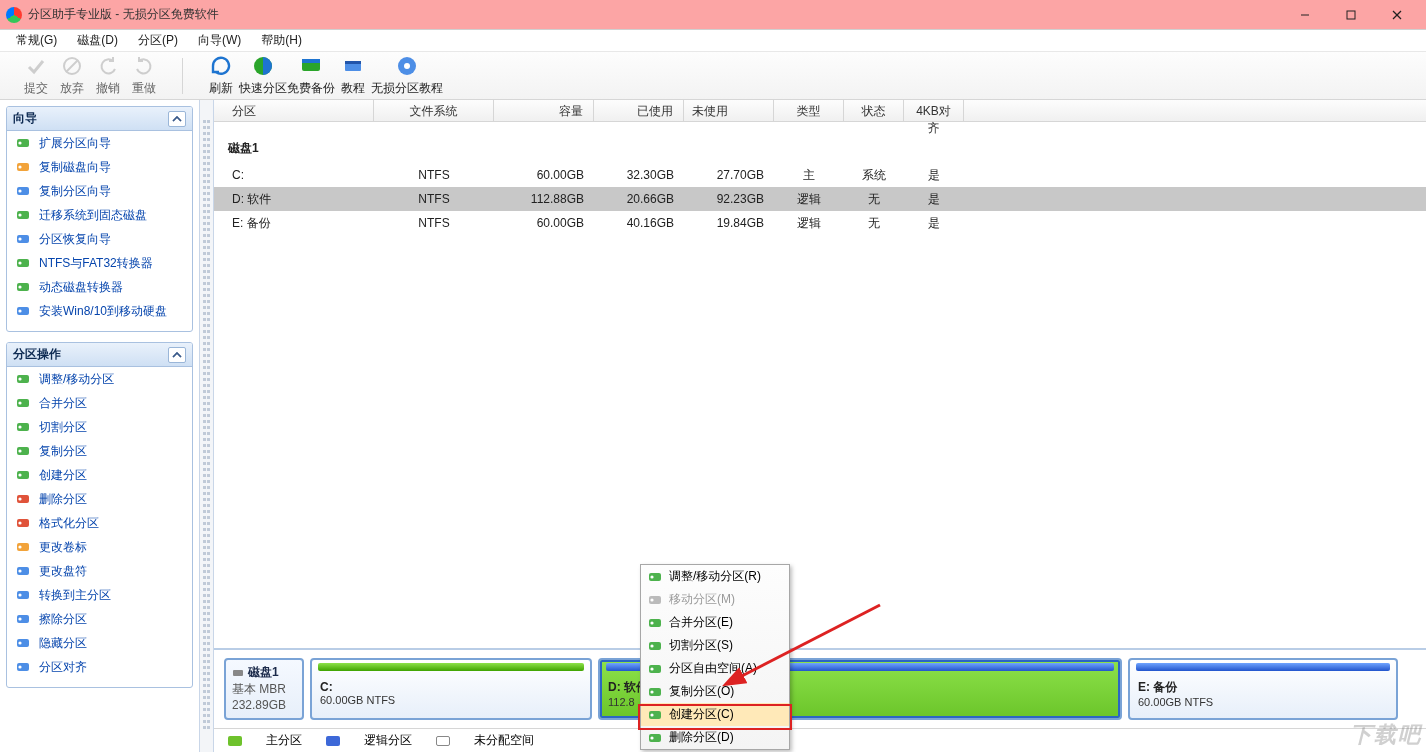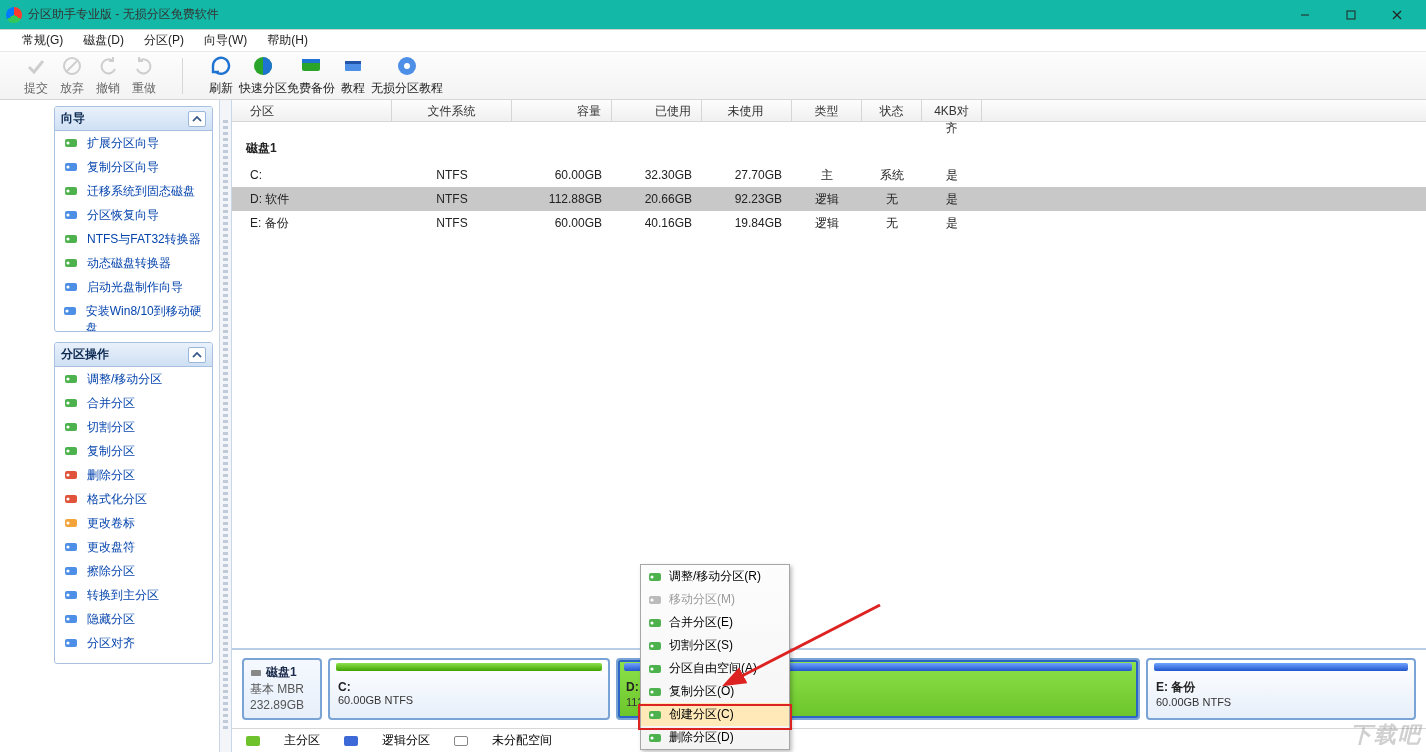--- a/index.html
+++ b/index.html
@@ -1,40 +1,40 @@
 <!DOCTYPE html>
 <html><head>
 <meta charset="utf-8">
 <style>
 * { margin:0; padding:0; box-sizing:border-box; font-family:"Microsoft YaHei","SimSun",sans-serif; font-size:12px; }
 body { width:1426px; height:752px; background:#fff; overflow:hidden; position:relative; }
 
 
-.titlebar { height:30px; display:flex; align-items:center; padding:0 6px; border-bottom:1px solid #d0d0d0; background:#14b8a6; }
+.titlebar { height:30px; display:flex; align-items:center; padding:0 6px; border-bottom:1px solid #d0d0d0; background:#fca5a5; }
 .titlebar .app-icon { width:16px; height:16px; margin-right:6px; border-radius:50%; background:conic-gradient(#ff3b30 0 120deg,#34c759 120deg 240deg,#007aff 240deg 360deg); }
 .titlebar .title { color:#333; }
 .win-controls { margin-left:auto; display:flex; }
 .win-btn { width:46px; height:30px; display:flex; align-items:center; justify-content:center; color:#333; }
 .win-btn svg { width:10px; height:10px; }
 
 
-.menubar { height:22px; display:flex; align-items:center; padding:0 12px; background:#fff; border-bottom:1px solid #e8e8e8; }
+.menubar { height:22px; display:flex; align-items:center; padding:0 6px; background:#fff; border-bottom:1px solid #e8e8e8; }
 .menu-item { padding:2px 10px; color:#222; }
 
 
 .toolbar { height:48px; display:flex; align-items:center; padding:0 8px; background:linear-gradient(#fdfdfd,#f3f3f3); border-bottom:1px solid #d6d6d6; }
 .tb-group { display:flex; padding:0 10px; }
 .tb-sep { width:1px; height:36px; background:#d6d6d6; margin:0 10px; }
 .tb-btn { display:flex; flex-direction:column; align-items:center; justify-content:center; gap:2px; min-width:36px; color:#666; }
 .tb-btn.enabled { color:#222; }
 .tb-btn .tb-ico { width:24px; height:24px; display:flex; align-items:center; justify-content:center; }
 .tb-btn.disabled .tb-ico svg { opacity:.45; stroke:#999; fill:#bbb; }
 
 
-.main { display:flex; height:calc(752px - 30px - 22px - 48px);padding-left:48px; }
+.main { display:flex; height:calc(752px - 30px - 22px - 48px); }
 
 
 .left { width:200px; border-right:1px solid #c9d6e8; display:flex; flex-direction:column; padding-top:6px; gap:10px; background:#fff; }
 .gutter { width:14px; border-right:1px solid #c9d6e8; background:#f3f5f8; display:flex; justify-content:center; padding-top:8px; position:relative; }
 .gutter::before { content:""; position:absolute; top:20px; bottom:20px; left:3px; width:3px; background:repeating-linear-gradient(#c0cad8 0 3px,transparent 3px 6px); }
 .gutter::after { content:""; position:absolute; top:20px; bottom:20px; right:3px; width:3px; background:repeating-linear-gradient(#c0cad8 0 3px,transparent 3px 6px); }
 
 .panel { margin:0 6px; border:1px solid #a9c1e0; border-radius:3px; background:#fff; overflow:hidden; }
 .panel-h { height:24px; background:linear-gradient(#e9f1fb,#cfe0f4); display:flex; align-items:center; padding:0 6px; border-bottom:1px solid #a9c1e0; font-weight:bold; color:#0d2a52; }
 .panel-h .coll { margin-left:auto; width:18px; height:16px; border:1px solid #9ab6d8; background:#fff; display:flex; align-items:center; justify-content:center; border-radius:2px; }
@@ -44,21 +44,21 @@
 
 
 .right { flex:1; display:flex; flex-direction:column; }
 .grid-head { height:22px; display:flex; border-bottom:1px solid #d6d6d6; background:linear-gradient(#fdfdfd,#f0f0f0); }
 .gh-cell { border-right:1px solid #d6d6d6; padding:3px 8px; color:#333; text-align:center; }
 .gh-cell.l { text-align:left; }
 .col-name { width:160px; text-align:left; padding-left:18px; }
 .col-fs   { width:120px; }
 .col-cap  { width:100px; text-align:right; padding-right:10px;}
 .col-used { width:90px;  text-align:right; padding-right:10px;}
-.col-free { width:90px;  text-align:center; padding-right:10px;}
+.col-free { width:90px;  text-align:left; padding-right:10px;}
 .col-type { width:70px; }
 .col-stat { width:60px; }
 .col-4k   { width:60px; }
 
 .disk-title { padding:18px 0 6px 14px; font-weight:bold; color:#222; }
 .grow { flex:1; overflow:auto; padding-bottom:4px; }
 
 .rows { }
 .row { height:24px; display:flex; align-items:center; }
 .row.sel { background:#c8c8c8; }
@@ -245,20 +245,29 @@
               <svg width="14" height="14">
                 <rect x="1" y="3" width="12" height="8" rx="2" fill="#4db24d" stroke="#2b4" stroke-width="0"></rect>
                 <circle cx="4" cy="7" r="1.6" fill="#fff"></circle>
               </svg>
             </span>
        <span>扩展分区向导</span>
      </div>
           <div class="p-item">
        <span class="p-ico">
               <svg width="14" height="14">
+                <rect x="1" y="3" width="12" height="8" rx="2" fill="#f2a33a" stroke="#2b4" stroke-width="0"></rect>
+                <circle cx="4" cy="7" r="1.6" fill="#fff"></circle>
+              </svg>
+            </span>
+       <span>复制磁盘向导</span>
+     </div>
+          <div class="p-item">
+       <span class="p-ico">
+              <svg width="14" height="14">
                 <rect x="1" y="3" width="12" height="8" rx="2" fill="#4d8ee6" stroke="#2b4" stroke-width="0"></rect>
                 <circle cx="4" cy="7" r="1.6" fill="#fff"></circle>
               </svg>
             </span>
        <span>复制分区向导</span>
      </div>
           <div class="p-item">
        <span class="p-ico">
               <svg width="14" height="14">
                 <rect x="1" y="3" width="12" height="8" rx="2" fill="#4db24d" stroke="#2b4" stroke-width="0"></rect>
@@ -286,29 +295,20 @@
        <span>NTFS与FAT32转换器</span>
      </div>
           <div class="p-item">
        <span class="p-ico">
               <svg width="14" height="14">
                 <rect x="1" y="3" width="12" height="8" rx="2" fill="#4db24d" stroke="#2b4" stroke-width="0"></rect>
                 <circle cx="4" cy="7" r="1.6" fill="#fff"></circle>
               </svg>
             </span>
        <span>动态磁盘转换器</span>
-     </div>
-          <div class="p-item">
-       <span class="p-ico">
-              <svg width="14" height="14">
-                <rect x="1" y="3" width="12" height="8" rx="2" fill="#4d8ee6" stroke="#2b4" stroke-width="0"></rect>
-                <circle cx="4" cy="7" r="1.6" fill="#fff"></circle>
-              </svg>
-            </span>
-       <span>启动光盘制作向导</span>
      </div>
           <div class="p-item">
        <span class="p-ico">
               <svg width="14" height="14">
                 <rect x="1" y="3" width="12" height="8" rx="2" fill="#4d8ee6" stroke="#2b4" stroke-width="0"></rect>
                 <circle cx="4" cy="7" r="1.6" fill="#fff"></circle>
               </svg>
             </span>
        <span>安装Win8/10到移动硬盘</span>
      </div>
@@ -357,20 +357,29 @@
               <svg width="14" height="14">
                 <rect x="1" y="3" width="12" height="8" rx="2" fill="#4db24d" stroke="#2b4" stroke-width="0"></rect>
                 <circle cx="4" cy="7" r="1.6" fill="#fff"></circle>
               </svg>
             </span>
        <span>复制分区</span>
      </div>
           <div class="p-item">
        <span class="p-ico">
               <svg width="14" height="14">
+                <rect x="1" y="3" width="12" height="8" rx="2" fill="#4db24d" stroke="#2b4" stroke-width="0"></rect>
+                <circle cx="4" cy="7" r="1.6" fill="#fff"></circle>
+              </svg>
+            </span>
+       <span>创建分区</span>
+     </div>
+          <div class="p-item">
+       <span class="p-ico">
+              <svg width="14" height="14">
                 <rect x="1" y="3" width="12" height="8" rx="2" fill="#e0533a" stroke="#2b4" stroke-width="0"></rect>
                 <circle cx="4" cy="7" r="1.6" fill="#fff"></circle>
               </svg>
             </span>
        <span>删除分区</span>
      </div>
           <div class="p-item">
        <span class="p-ico">
               <svg width="14" height="14">
                 <rect x="1" y="3" width="12" height="8" rx="2" fill="#e0533a" stroke="#2b4" stroke-width="0"></rect>
@@ -397,30 +406,30 @@
             </span>
        <span>更改盘符</span>
      </div>
           <div class="p-item">
        <span class="p-ico">
               <svg width="14" height="14">
                 <rect x="1" y="3" width="12" height="8" rx="2" fill="#4d8ee6" stroke="#2b4" stroke-width="0"></rect>
                 <circle cx="4" cy="7" r="1.6" fill="#fff"></circle>
               </svg>
             </span>
+       <span>转换到主分区</span>
+     </div>
+          <div class="p-item">
+       <span class="p-ico">
+              <svg width="14" height="14">
+                <rect x="1" y="3" width="12" height="8" rx="2" fill="#4d8ee6" stroke="#2b4" stroke-width="0"></rect>
+                <circle cx="4" cy="7" r="1.6" fill="#fff"></circle>
+              </svg>
+            </span>
        <span>擦除分区</span>
-     </div>
-          <div class="p-item">
-       <span class="p-ico">
-              <svg width="14" height="14">
-                <rect x="1" y="3" width="12" height="8" rx="2" fill="#4d8ee6" stroke="#2b4" stroke-width="0"></rect>
-                <circle cx="4" cy="7" r="1.6" fill="#fff"></circle>
-              </svg>
-            </span>
-       <span>转换到主分区</span>
      </div>
           <div class="p-item">
        <span class="p-ico">
               <svg width="14" height="14">
                 <rect x="1" y="3" width="12" height="8" rx="2" fill="#4d8ee6" stroke="#2b4" stroke-width="0"></rect>
                 <circle cx="4" cy="7" r="1.6" fill="#fff"></circle>
               </svg>
             </span>
        <span>隐藏分区</span>
      </div>

